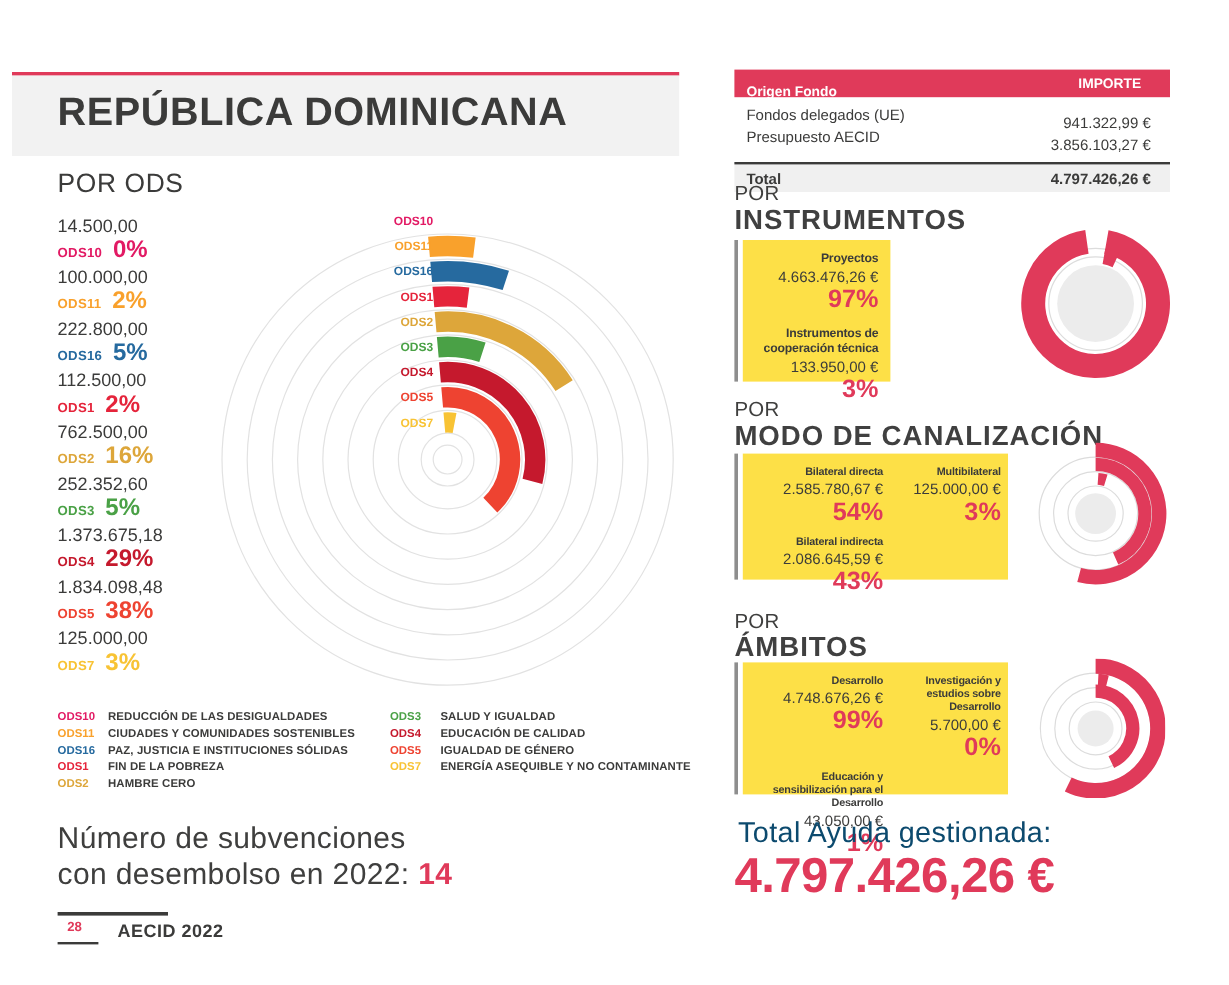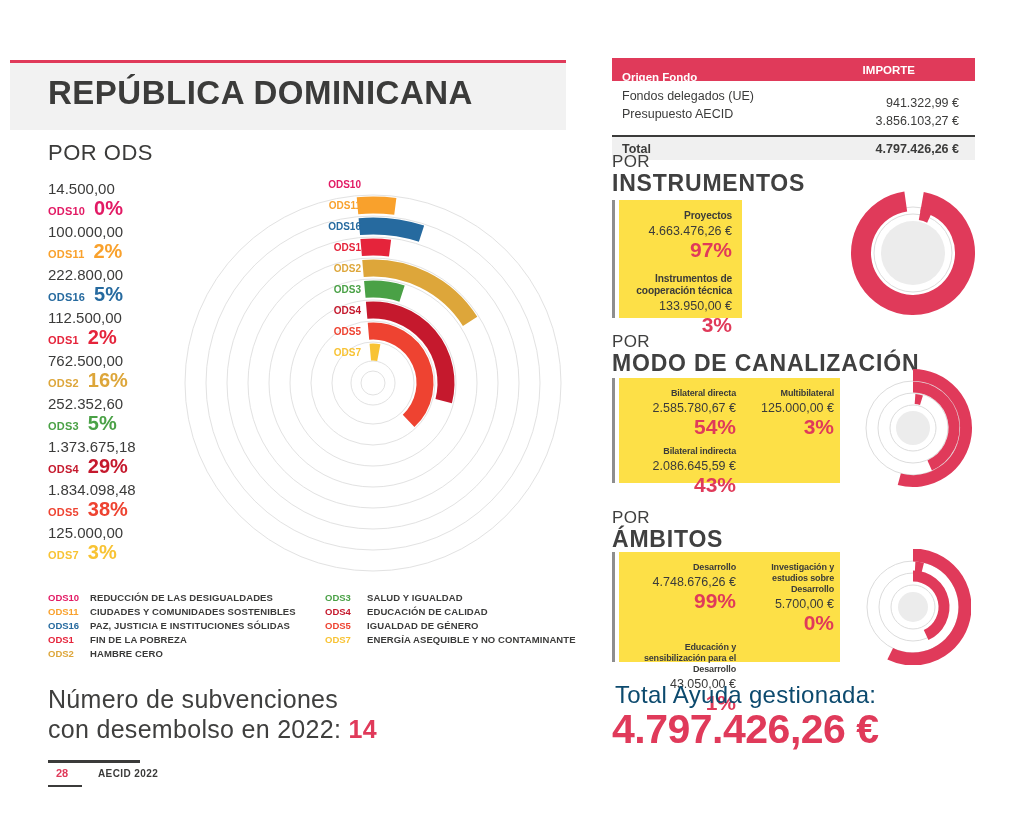--- a/index.html
+++ b/index.html
@@ -33,28 +33,28 @@
 
   
   .subv{left:48px;top:684px;font-size:25px;line-height:30px;color:#3f3f3e;letter-spacing:.3px;}
   .subv b{color:var(--accent);font-weight:bold;}
 
   
   .footer{left:48px;top:760px;width:200px;height:32px;}
   .footer .topline{position:absolute;left:0;top:0;width:92px;height:3px;background:#3b3b3a;}
   .footer .pageno{position:absolute;left:8px;top:7px;font-size:11px;font-weight:bold;color:var(--accent);}
   .footer .underline{position:absolute;left:0;top:25px;width:34px;height:1.5px;background:#3b3b3a;}
-  .footer .brand{position:absolute;left:50px;top:8px;font-size:10px;font-weight:600;color:#3b3b3a;letter-spacing:.4px;}
+  .footer .brand{position:absolute;left:50px;top:8px;font-size:15px;font-weight:600;color:#3b3b3a;letter-spacing:.4px;}
 
   
   .fund-table{left:612px;top:58px;width:363px;}
   .ft-head{display:flex;background:var(--accent);color:#fff;height:23px;align-items:center;
            font-size:11.5px;font-weight:bold;}
   .ft-head .c1{padding-left:10px;flex:1;margin-top:14px;}
-  .ft-head .c2{padding-right:60px;}
+  .ft-head .c2{padding-right:24px;}
   .ft-row{display:flex;height:18px;align-items:center;font-size:12.5px;color:#3b3b3a;}
   .ft-body{padding-top:6px;padding-bottom:12px;}
   .ft-row .c1{padding-left:10px;flex:1;}
   .ft-row .c2{padding-right:16px;margin-top:13px;}
   .ft-total{display:flex;height:23px;align-items:center;background:#f0f0f0;
             border-top:2px solid #3b3b3a;font-size:12.5px;font-weight:bold;}
   .ft-total .c1{padding-left:10px;flex:1;}
   .ft-total .c2{padding-right:16px;}
 
   

